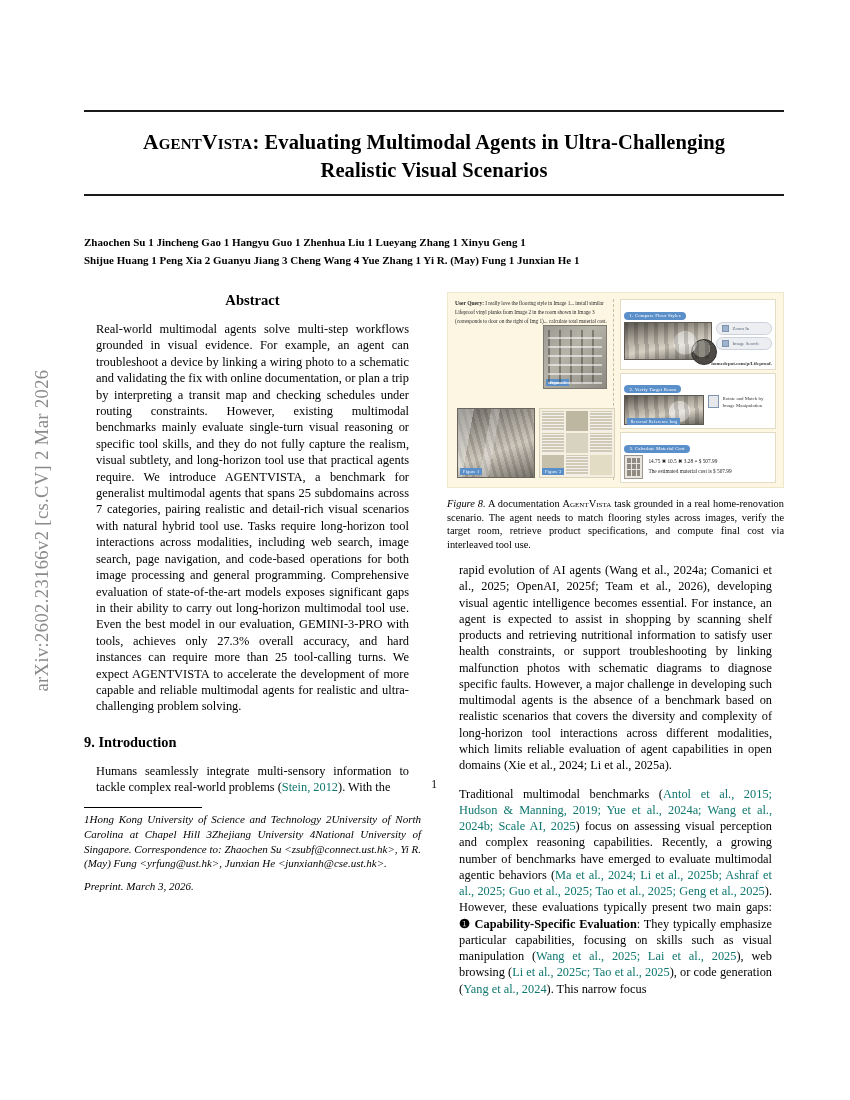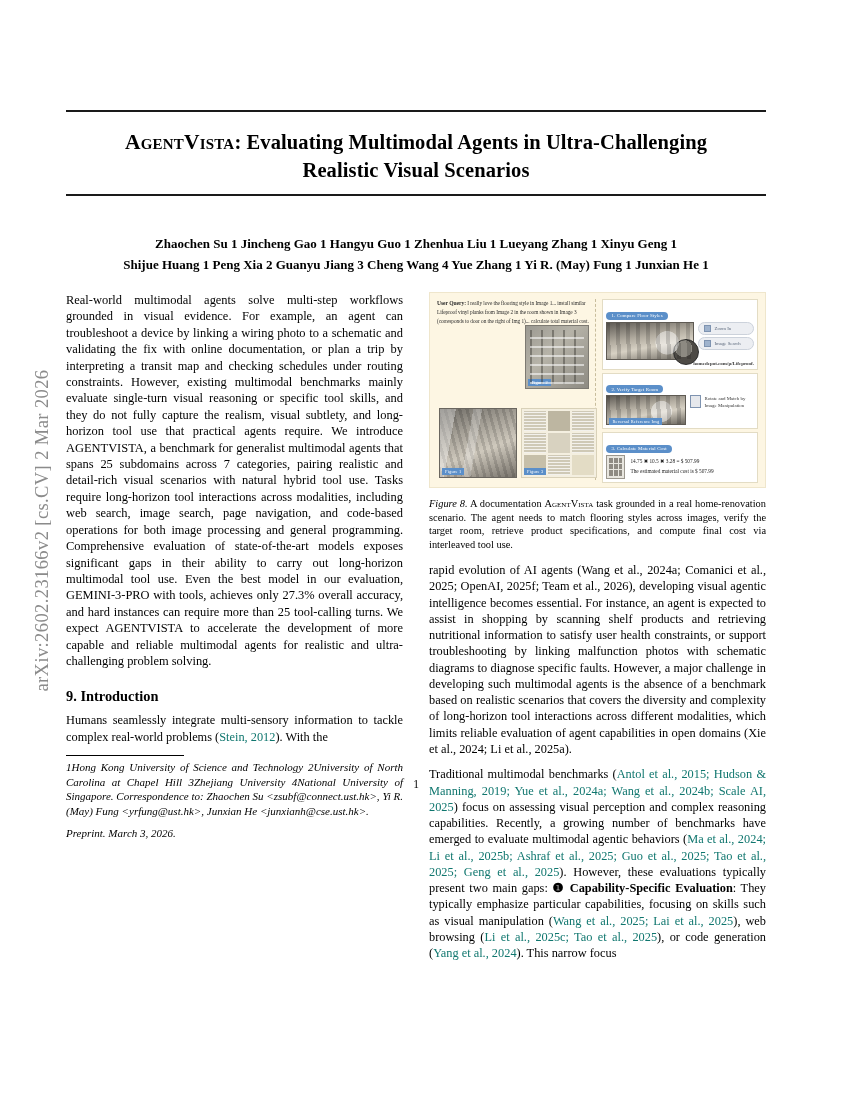--- a/index.html
+++ b/index.html
@@ -22,42 +22,41 @@
     transform-origin: center center;
     font-family: "Liberation Serif", serif;
     font-size: 18.5px;
     letter-spacing: .4px;
     color: #8b8b8b;
     text-align: center;
     white-space: nowrap;
   }
 
   
-  .page { position:absolute; left:66px; top:0; width:700px; height:824px; }
+  .page { position:absolute; left:84px; top:0; width:700px; height:824px; }
 
   .rule { height: 2.2px; background:#1a1a1a; width:100%; }
   .rule.top { margin-top:110px; }
   .rule.bottom { margin-top:9px; }
 
   .title {
     text-align:center;
     font-size: 20.5px;
     font-weight: bold;
     line-height: 1.36;
     margin: 16px 18px 0 18px;
     letter-spacing:.1px;
   }
   .sc { font-variant: small-caps; }
   .title .sc { font-size: 21.5px; letter-spacing:.2px; }
 
   
   .authors {
-    text-align:center;
     margin-top: 38px;
-    font-size: 13px;
+    font-size: 11px;
     font-weight: bold;
     line-height: 1.55;
   }
   .website-line {
     text-align:center;
     font-size: 13px;
     margin-top: 2px;
   }
   .website-line .lbl { font-weight:bold; }
   .mono-link {
@@ -78,21 +77,21 @@
   .cols {
     position:absolute; top:292px; left:0; width:700px; height:760px;
     display:flex; gap: 26px;
   }
   .col { width: 337px; position:relative; }
 
   .abstract-head {
     text-align:center; font-size:14.6px; font-weight:bold; margin:0 0 6px 0;
   }
   p.body {
-    margin:0; font-size:12.35px; line-height:1.318;
+    margin:12px; font-size:12.35px; line-height:1.318;
     text-align:justify; text-justify:inter-word;
     hyphens:none;
   }
   p.body + p.body { margin-top: 9px; }
   .abstract p.body { font-size:12.45px; }
 
   h2.section {
     font-size:14.4px; font-weight:bold; margin: 19px 0 7px 0; text-align:left;
   }
 
@@ -240,20 +239,21 @@
   <div class="authors">
     <div>Zhaochen Su 1   Jincheng Gao 1   Hangyu Guo 1   Zhenhua Liu 1   Lueyang Zhang 1   Xinyu Geng 1</div>
     <div>Shijue Huang 1   Peng Xia 2   Guanyu Jiang 3   Cheng Wang 4   Yue Zhang 1   Yi R. (May) Fung 1   Junxian He 1</div>
   </div>
 
 
   <div class="cols">
 
     <div class="col">
       <div class="abstract">
+        <div class="abstract-head">Abstract</div>
         <p class="body">Real-world multimodal agents solve multi-step workflows grounded in visual evidence. For example, an agent can troubleshoot a device by linking a wiring photo to a schematic and validating the fix with online documentation, or plan a trip by interpreting a transit map and checking schedules under routing constraints. However, existing multimodal benchmarks mainly evaluate single-turn visual reasoning or specific tool skills, and they do not fully capture the realism, visual subtlety, and long-horizon tool use that practical agents require. We introduce AGENTVISTA, a benchmark for generalist multimodal agents that spans 25 subdomains across 7 categories, pairing realistic and detail-rich visual scenarios with natural hybrid tool use. Tasks require long-horizon tool interactions across modalities, including web search, image search, page navigation, and code-based operations for both image processing and general programming. Comprehensive evaluation of state-of-the-art models exposes significant gaps in their ability to carry out long-horizon multimodal tool use. Even the best model in our evaluation, GEMINI-3-PRO with tools, achieves only 27.3% overall accuracy, and hard instances can require more than 25 tool-calling turns. We expect AGENTVISTA to accelerate the development of more capable and reliable multimodal agents for realistic and ultra-challenging problem solving.</p>
       </div>
 
       <h2 class="section">9. Introduction</h2>
       <p class="body"><span>Humans seamlessly integrate multi-sensory information to tackle complex real-world problems (</span><a class="cite" href="#">Stein, 2012</a><span>). With the</span></p>
 
       <div class="footnote-rule"></div>
       <div class="footnote">1Hong Kong University of Science and Technology 2University of North Carolina at Chapel Hill 3Zhejiang University 4National University of Singapore. Correspondence to: Zhaochen Su &lt;zsubf@connect.ust.hk&gt;, Yi R. (May) Fung &lt;yrfung@ust.hk&gt;, Junxian He &lt;junxianh@cse.ust.hk&gt;.</div>
       <div class="preprint">Preprint. March 3, 2026.</div>
     </div>

